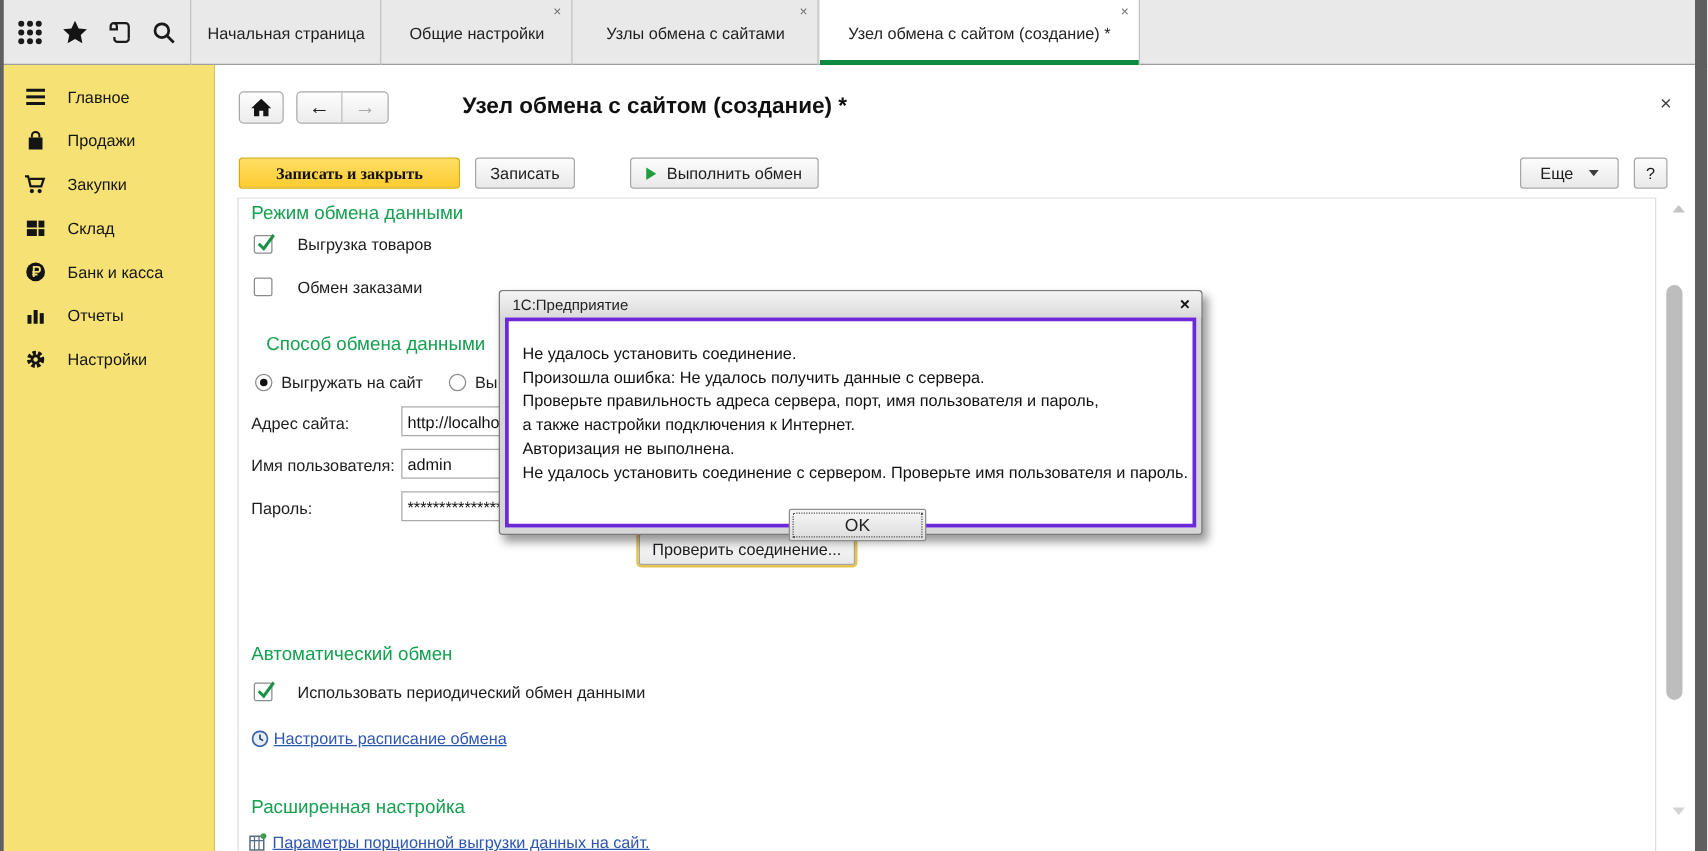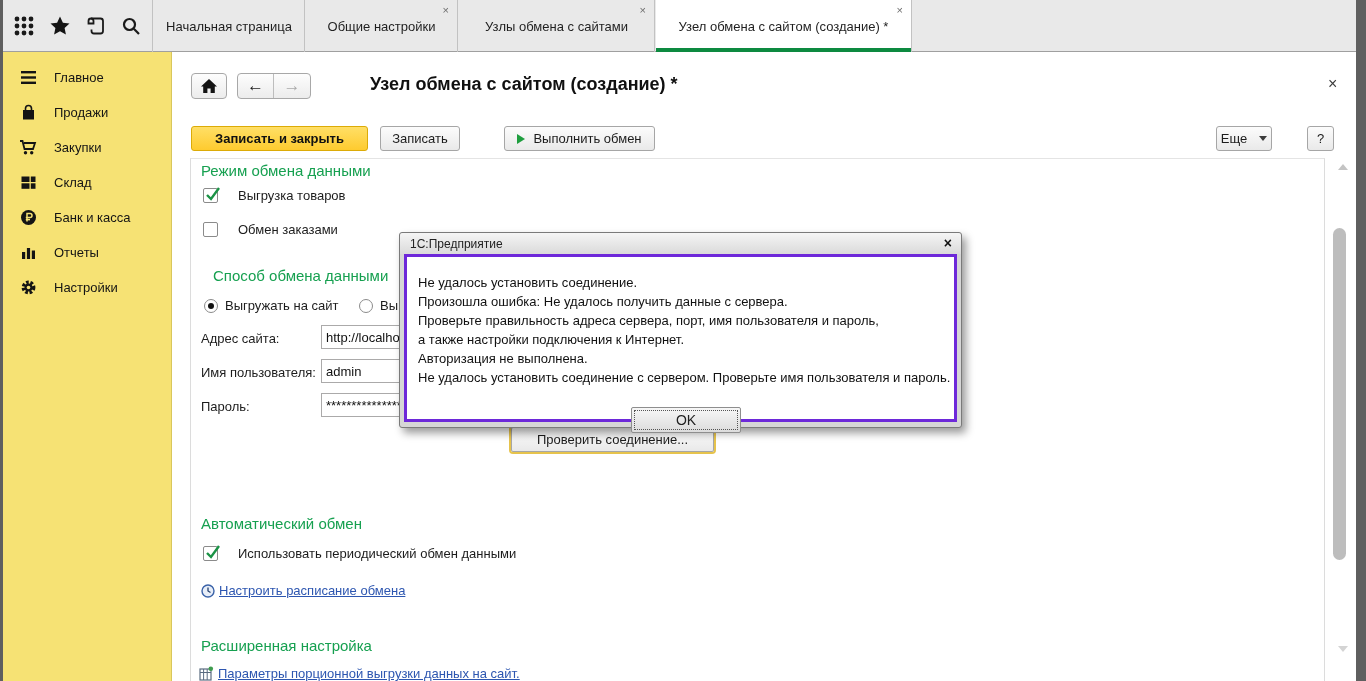--- a/index.html
+++ b/index.html
@@ -34,42 +34,42 @@
   .navbtn { position:absolute; top:21px; height:26px; background:linear-gradient(#fdfdfd,#ececec); border:1px solid #a8a8a8; border-radius:4px; display:flex; align-items:center; justify-content:center; cursor:pointer; }
   .homebtn { left:19px; width:36px; }
   .histbtn { left:65px; width:74px; padding:0; }
   .histbtn .half { width:36px; height:100%; display:flex; align-items:center; justify-content:center; font-size:17px; font-weight:bold; }
   .histbtn .half.back { border-right:1px solid #bdbdbd; color:#1c1c1c; }
   .histbtn .half.fwd { color:#a9a9a9; }
 
   .page-title { position:absolute; left:198px; top:22px; font-size:18px; font-weight:bold; color:#101010; white-space:nowrap; }
 
   .btn { position:absolute; top:74px; height:25px; border:1px solid #a6a6a6; border-radius:3px; background:linear-gradient(#fcfcfc,#e9e9e9); display:flex; align-items:center; justify-content:center; font-size:13px; cursor:pointer; white-space:nowrap; }
-  .btn-primary { left:19px; width:177px; background:linear-gradient(#ffdf66,#fecb2f); border-color:#dcab07; font-weight:bold; color:#111; }
+  .btn-primary { left:19px; width:177px; background:linear-gradient(#ffdf66,#fecb2f); border-color:#dcab07; font-weight:bold; color:#111;font-family:Liberation Serif, serif; }
   .btn-save { left:208px; width:80px; }
   .btn-run { left:332px; width:151px; }
   .play-tri { width:0; height:0; border-left:8px solid #1e9e3e; border-top:5px solid transparent; border-bottom:5px solid transparent; margin-right:8px; }
-  .btn-more { left:1044px; width:56px; }
+  .btn-more { left:1044px; width:79px; }
   .more-arrow { width:0; height:0; border-top:5px solid #3c3c3c; border-left:4px solid transparent; border-right:4px solid transparent; margin-left:12px; }
   .btn-help { left:1135px; width:27px; }
 
   .form-area { position:absolute; left:18px; top:106px; width:1135px; height:523px; border-left:1px solid #dcdcdc; border-right:1px solid #dcdcdc; border-top:1px solid #e4e4e4; }
 
   .sect { position:absolute; font-size:15px; color:#16a050; white-space:nowrap; }
   .row { position:absolute; display:flex; align-items:center; }
   .cbox { width:15px; height:15px; border:1px solid #8b8b8b; border-radius:2px; background:#fff; position:relative; margin-right:20px; flex:none; cursor:pointer; }
   .cbox svg { position:absolute; left:0px; top:-3px; overflow:visible; }
   .rad { width:14px; height:14px; border:1px solid #8b8b8b; border-radius:50%; background:#fff; position:relative; margin-right:7px; flex:none; cursor:pointer; }
   .rad.sel::after { content:""; position:absolute; left:3px; top:3px; width:6px; height:6px; border-radius:50%; background:#111; }
   .flabel { font-size:13px; color:#1c1c1c; white-space:nowrap; }
 
   .field-label { position:absolute; font-size:13px; color:#1c1c1c; white-space:nowrap; }
   .field-input { position:absolute; width:178px; height:24px; border:1px solid #abaaaa; font-family:"Liberation Sans",sans-serif; font-size:13px; padding:0 4px; color:#111; background:#fff; }
 
-  .check-btn { position:absolute; left:338px; top:374px; width:203px; height:25px; background:linear-gradient(#fcfcfc,#e9e9e9); border:1px solid #a6a6a6; border-radius:2px; box-shadow:0 0 0 2px #e6c34c; font-size:13px; display:flex; align-items:center; justify-content:center; cursor:pointer; }
+  .check-btn { position:absolute; left:338px; top:374px; width:173px; height:25px; background:linear-gradient(#fcfcfc,#e9e9e9); border:1px solid #a6a6a6; border-radius:2px; box-shadow:0 0 0 2px #e6c34c; font-size:13px; display:flex; align-items:center; justify-content:center; cursor:pointer; }
 
   .link { font-size:13px; color:#2d56b0; text-decoration:underline; white-space:nowrap; cursor:pointer; }
   .linkrow { position:absolute; display:flex; align-items:center; gap:4px; }
 
   
   .scroll-up { position:absolute; left:1166px; top:112px; width:0; height:0; border-bottom:6px solid #c4c4c4; border-left:5px solid transparent; border-right:5px solid transparent; }
   .scroll-thumb { position:absolute; left:1161px; top:176px; width:13px; height:332px; background:#bdbdbd; border-radius:7px; cursor:pointer; }
   .scroll-down { position:absolute; left:1166px; top:594px; width:0; height:0; border-top:6px solid #d4d4d4; border-left:5px solid transparent; border-right:5px solid transparent; }
 
   

